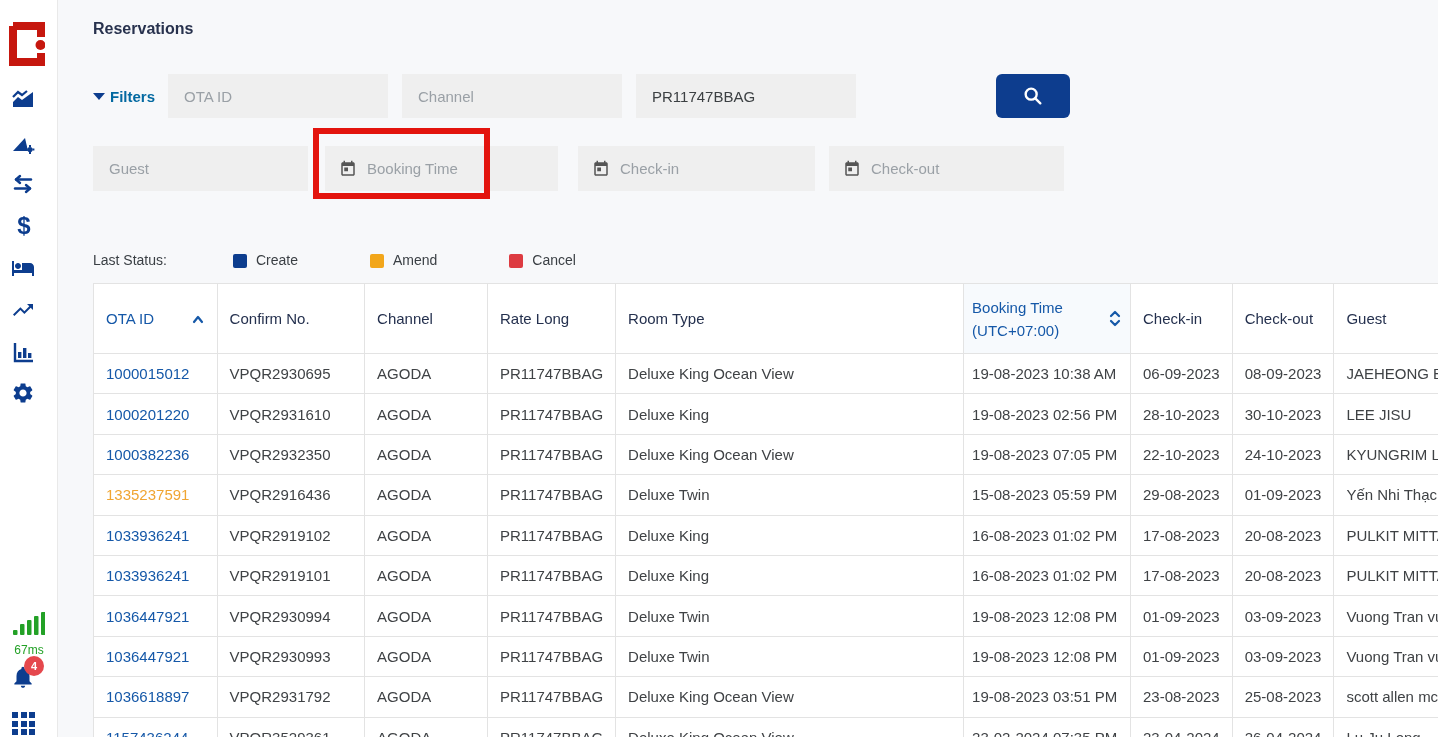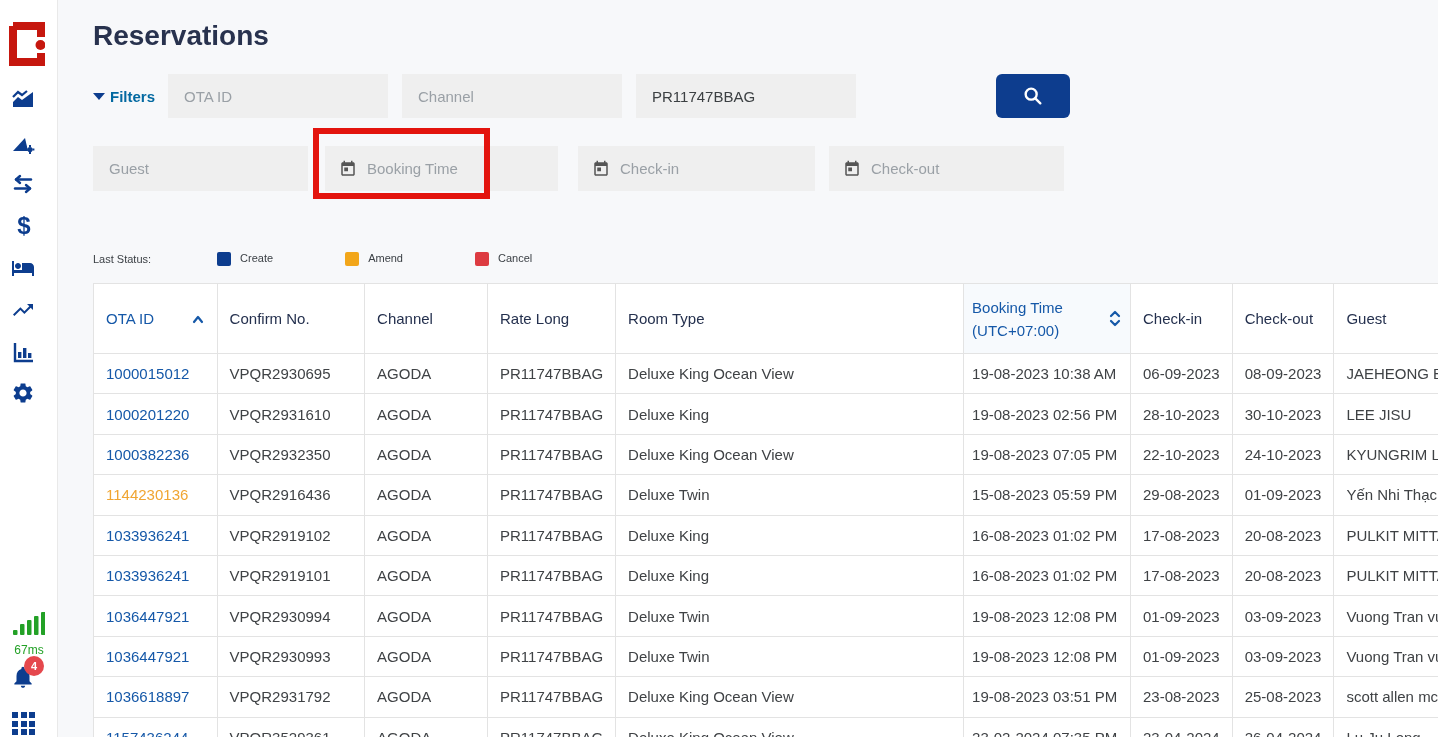--- a/index.html
+++ b/index.html
@@ -19,21 +19,21 @@
   .bell-wrap svg { width:26px; height:26px; }
   .badge { position:absolute; top:-8px; left:14px; min-width:20px; height:20px; border-radius:10px;
            background:#e5484d; color:#fff; font-size:11px; font-weight:bold; text-align:center;
            line-height:20px; padding:0 2px; }
   .grid-icon { position:absolute; left:12px; top:712px; width:24px; display:grid;
                grid-template-columns:repeat(3,6px); grid-gap:2.5px; }
   .grid-icon i { width:6px; height:6px; background:#0d3d8e; display:block; }
 
   
   main { position:absolute; left:58px; top:0; width:1380px; height:737px; }
-  .page-title { position:absolute; left:35px; top:20px; font-size:28px; font-weight:700; color:#28324e; }
+  .page-title { position:absolute; left:35px; top:20px; font-size:16px; font-weight:700; color:#28324e; }
 
   .filters-toggle { position:absolute; left:35px; top:88px; color:#0369a1; font-weight:700;
                     font-size:15px; cursor:pointer; display:flex; align-items:center; }
   .tri-down { width:0; height:0; border-left:6px solid transparent; border-right:6px solid transparent;
               border-top:7px solid #0d3d8e; margin-right:5px; }
 
   .f-input, .f-select, .f-date { position:absolute; height:44px; background:#efefef; border:none;
               font-family:"Liberation Sans",sans-serif; font-size:15px; color:#3c4043; }
   .f-input { padding:0 16px; }
   .f-input::placeholder { color:#9aa0a6; opacity:1; }
@@ -50,23 +50,23 @@
   .guest { left:35px;  width:215px; }
   .f-date { display:flex; align-items:center; padding:0 14px; gap:10px; cursor:pointer; }
   .f-date span { color:#9aa0a6; }
   .booking  { left:267px; width:233px; }
   .checkin  { left:520px; width:237px; }
   .checkout { left:771px; width:235px; }
   .annotation-box { position:absolute; left:255px; top:128px; width:177px; height:71px;
                     border:6px solid #e3140e; z-index:9; pointer-events:none; }
 
   .legend { position:absolute; left:35px; top:252px; display:flex; align-items:center;
-            font-size:11px; color:#3a3f44; }
+            font-size:14px; color:#3a3f44; }
   .legend-label { margin-right:18px; }
-  .legend-item { display:flex; align-items:flex-start; margin-right:24px;padding-left:48px; }
+  .legend-item { display:flex; align-items:flex-end; margin-right:24px;padding-left:48px; }
   .swatch { width:14px; height:14px; border-radius:2px; margin-right:9px; display:inline-block; }
 
   
   .table-wrap { position:absolute; left:35px; top:283px; width:1430px; }
   table { border-collapse:collapse; table-layout:fixed; background:#fff; }
   th, td { border:1px solid #e3e3e3; text-align:left; font-weight:400; overflow:hidden;
            white-space:nowrap; }
   th { height:70px; padding:0 12px; font-size:15px; color:#24304e; vertical-align:middle; }
   td { height:40.4px; padding:0 12px; font-size:15px; color:#3f4245; }
   th.sorted { color:#1558a8; }
@@ -274,21 +274,21 @@
             <td class="c1">VPQR2932350</td>
             <td class="c2">AGODA</td>
             <td class="c3">PR11747BBAG</td>
             <td class="c4">Deluxe King Ocean View</td>
             <td class="c5">19-08-2023 07:05 PM</td>
             <td class="c6">22-10-2023</td>
             <td class="c7">24-10-2023</td>
             <td class="c8">KYUNGRIM LE</td>
           </tr>
           <tr>
-            <td class="c0"><a style="color:#f0a532">1144230136</a></td>
+            <td class="c0"><a style="color:#f0a532">1335237591</a></td>
             <td class="c1">VPQR2916436</td>
             <td class="c2">AGODA</td>
             <td class="c3">PR11747BBAG</td>
             <td class="c4">Deluxe Twin</td>
             <td class="c5">15-08-2023 05:59 PM</td>
             <td class="c6">29-08-2023</td>
             <td class="c7">01-09-2023</td>
             <td class="c8">Yến Nhi Thạch</td>
           </tr>
           <tr>

